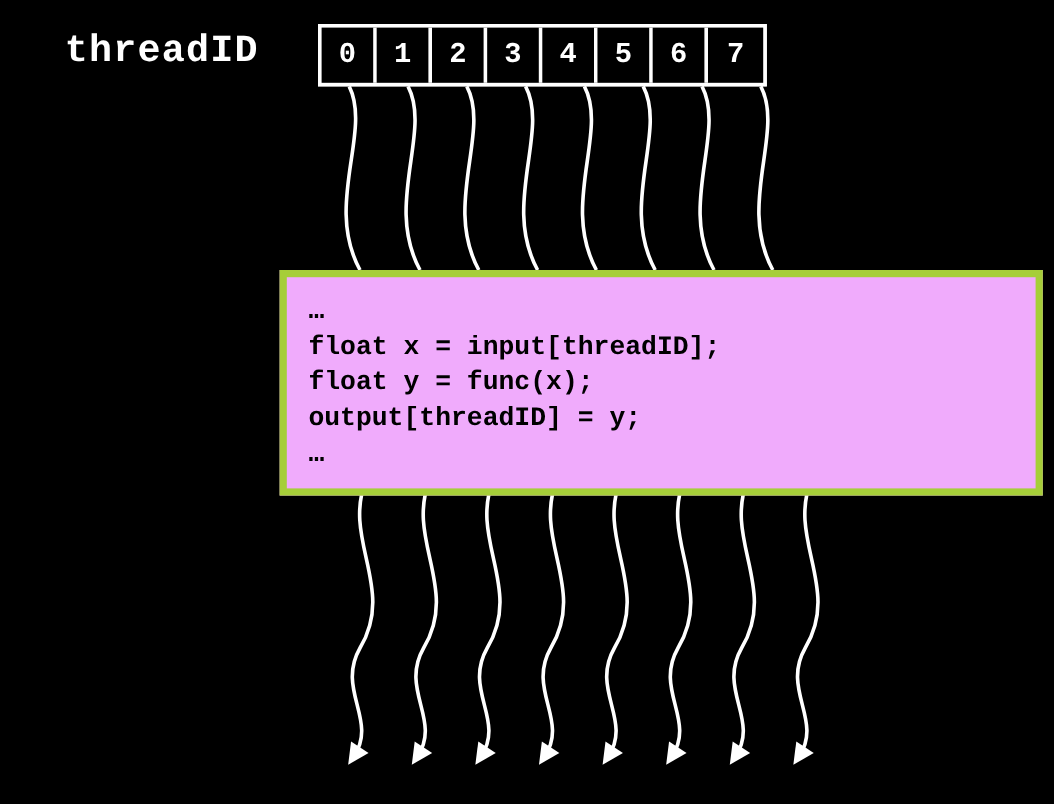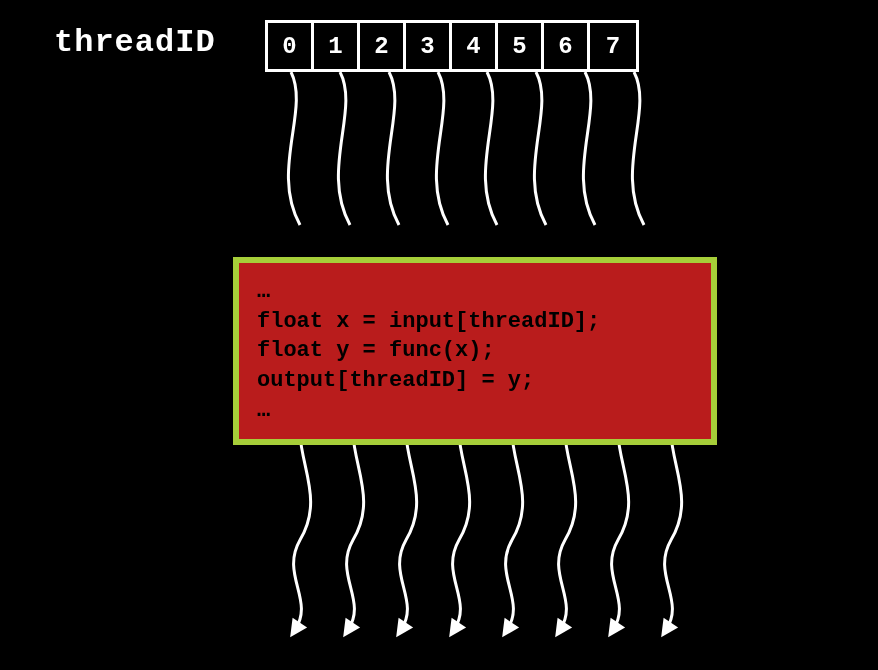--- a/index.html
+++ b/index.html
@@ -39,30 +39,29 @@
     justify-content: center;
     font-size: 24px;
     font-weight: bold;
     border-right: 3px solid #fff;
   }
   .cell:last-child { border-right: none; }
   .code-box {
     position: absolute;
     left: 233px;
     top: 225px;
-    width: 484px;
-    background: #b91c1c;
+    width: 636px;
+    background: #f0abfc;
     border: 6px solid #a6ce39;
     padding: 14px 18px 14px 18px;
     font-size: 22px;
     line-height: 1.35;
     font-weight: bold;
     color: #000;
     white-space: pre;
-    margin-top: 32px;
   }
   svg.wires {
     position: absolute;
     left: 0;
     top: 0;
     width: 878px;
     height: 670px;
     pointer-events: none;
   }
 </style>

